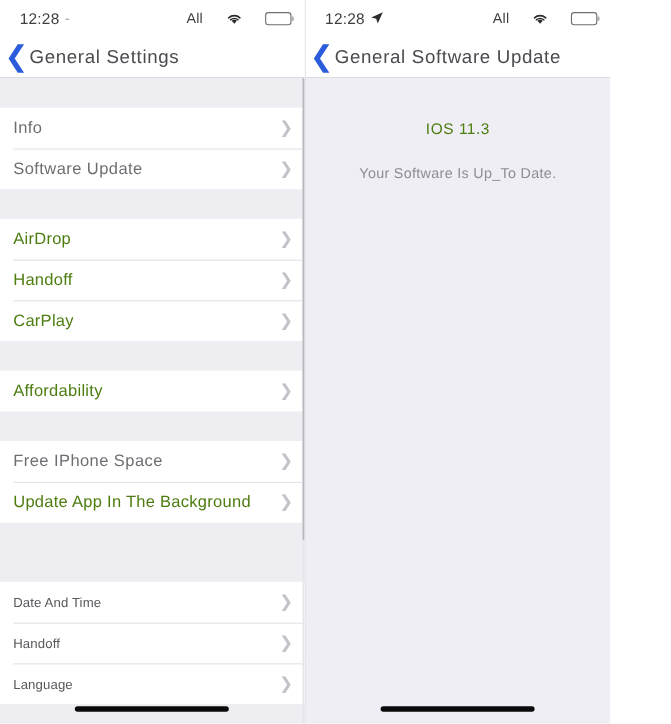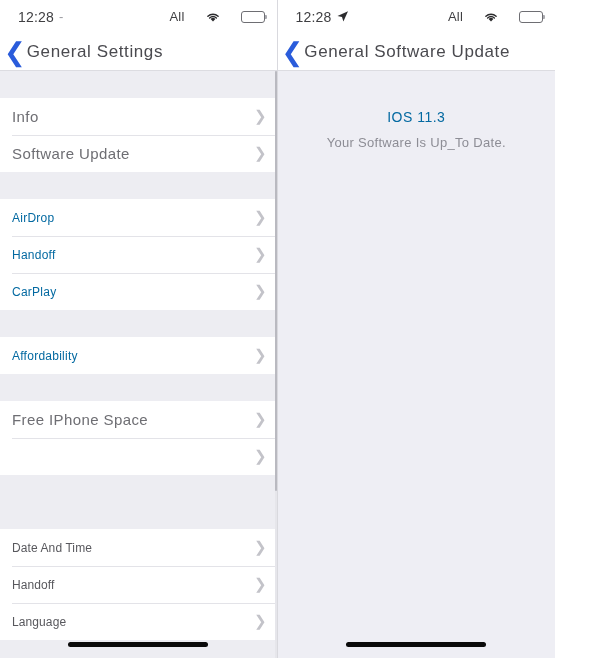--- a/index.html
+++ b/index.html
@@ -146,22 +146,22 @@
   .row + .row::before {
     content: "";
     position: absolute;
     left: 12px;
     right: 0;
     top: 0;
     height: 1px;
     background: #e3e3e8;
   }
   .row-label {
-    font-size: 12px;
-    color: #0369a1;
+    font-size: 15px;
+    color: #4d7c0f;
     letter-spacing: 0.25px;
     white-space: nowrap;
   }
   .row-label.big {
     font-size: 15px;
     color: #6e6e73;
     letter-spacing: 0.4px;
   }
   .row-label.small {
     font-size: 12px;
@@ -213,23 +213,23 @@
   }
   .update-text {
     position: absolute;
     top: 38px;
     left: 0;
     right: 0;
     text-align: center;
   }
   .update-version {
     font-size: 14px;
-    color: #0369a1;
+    color: #4d7c0f;
     letter-spacing: 0.5px;
-    margin-bottom: 10px;
+    margin-bottom: 25px;
   }
   .update-status {
     font-size: 13px;
     color: #8d8d95;
     letter-spacing: 0.3px;
   }
 
   
   .home-indicator {
     position: absolute;
@@ -324,20 +324,21 @@
 
       <div class="gap" style="height:27px"></div>
 
       <div class="group">
         <div class="row">
           <span class="row-label big">Free IPhone Space</span>
           <span class="row-spacer"></span>
           <span class="chev">❯</span>
         </div>
         <div class="row">
+          <span class="row-label">Update App In The Background</span>
           <span class="row-spacer"></span>
           <span class="chev">❯</span>
         </div>
       </div>
 
       <div class="gap" style="height:27px"></div>
 
 
       <div class="gap" style="height:27px"></div>
 

